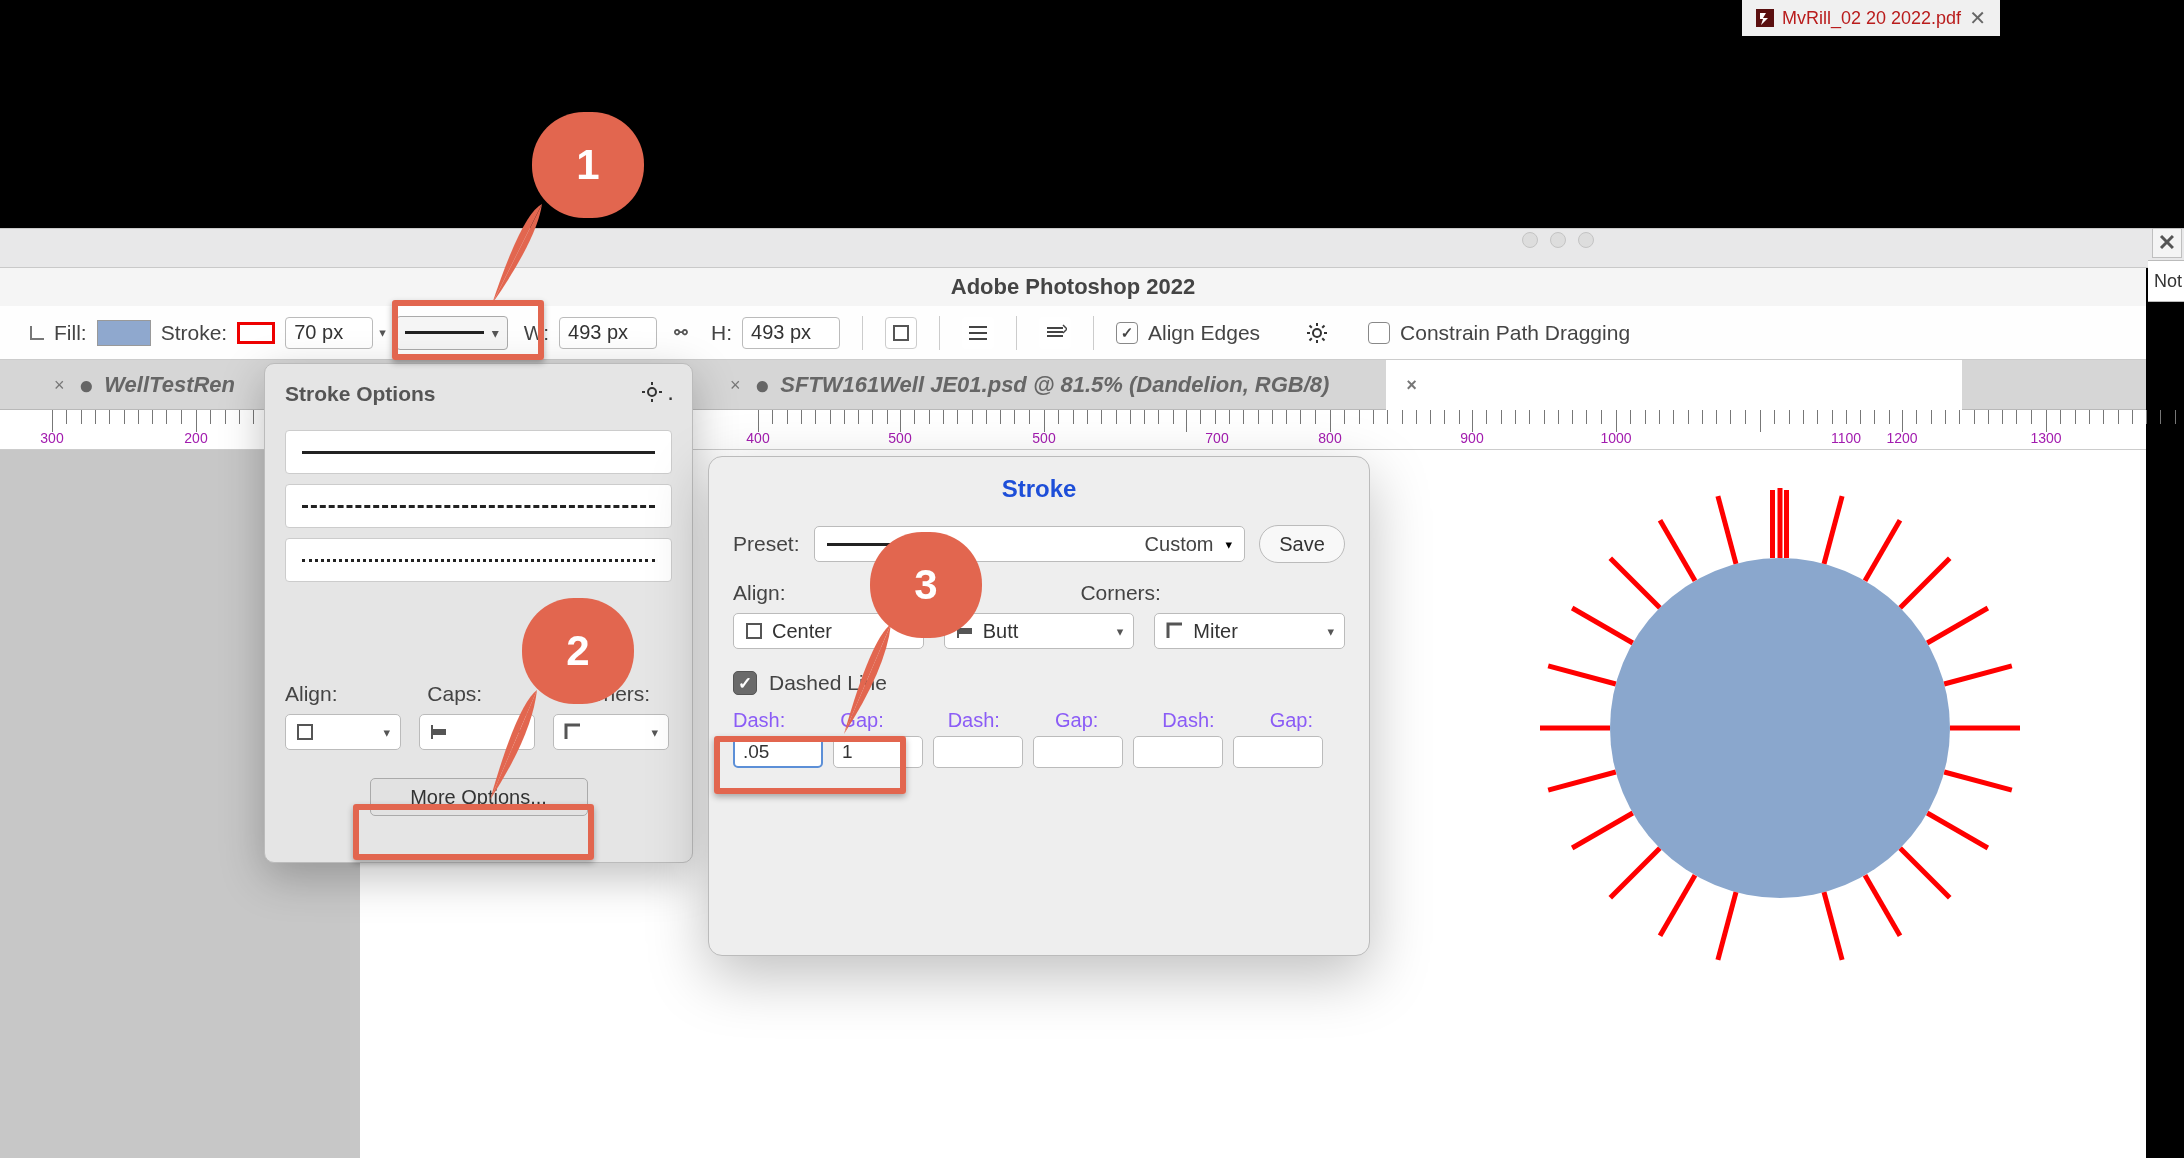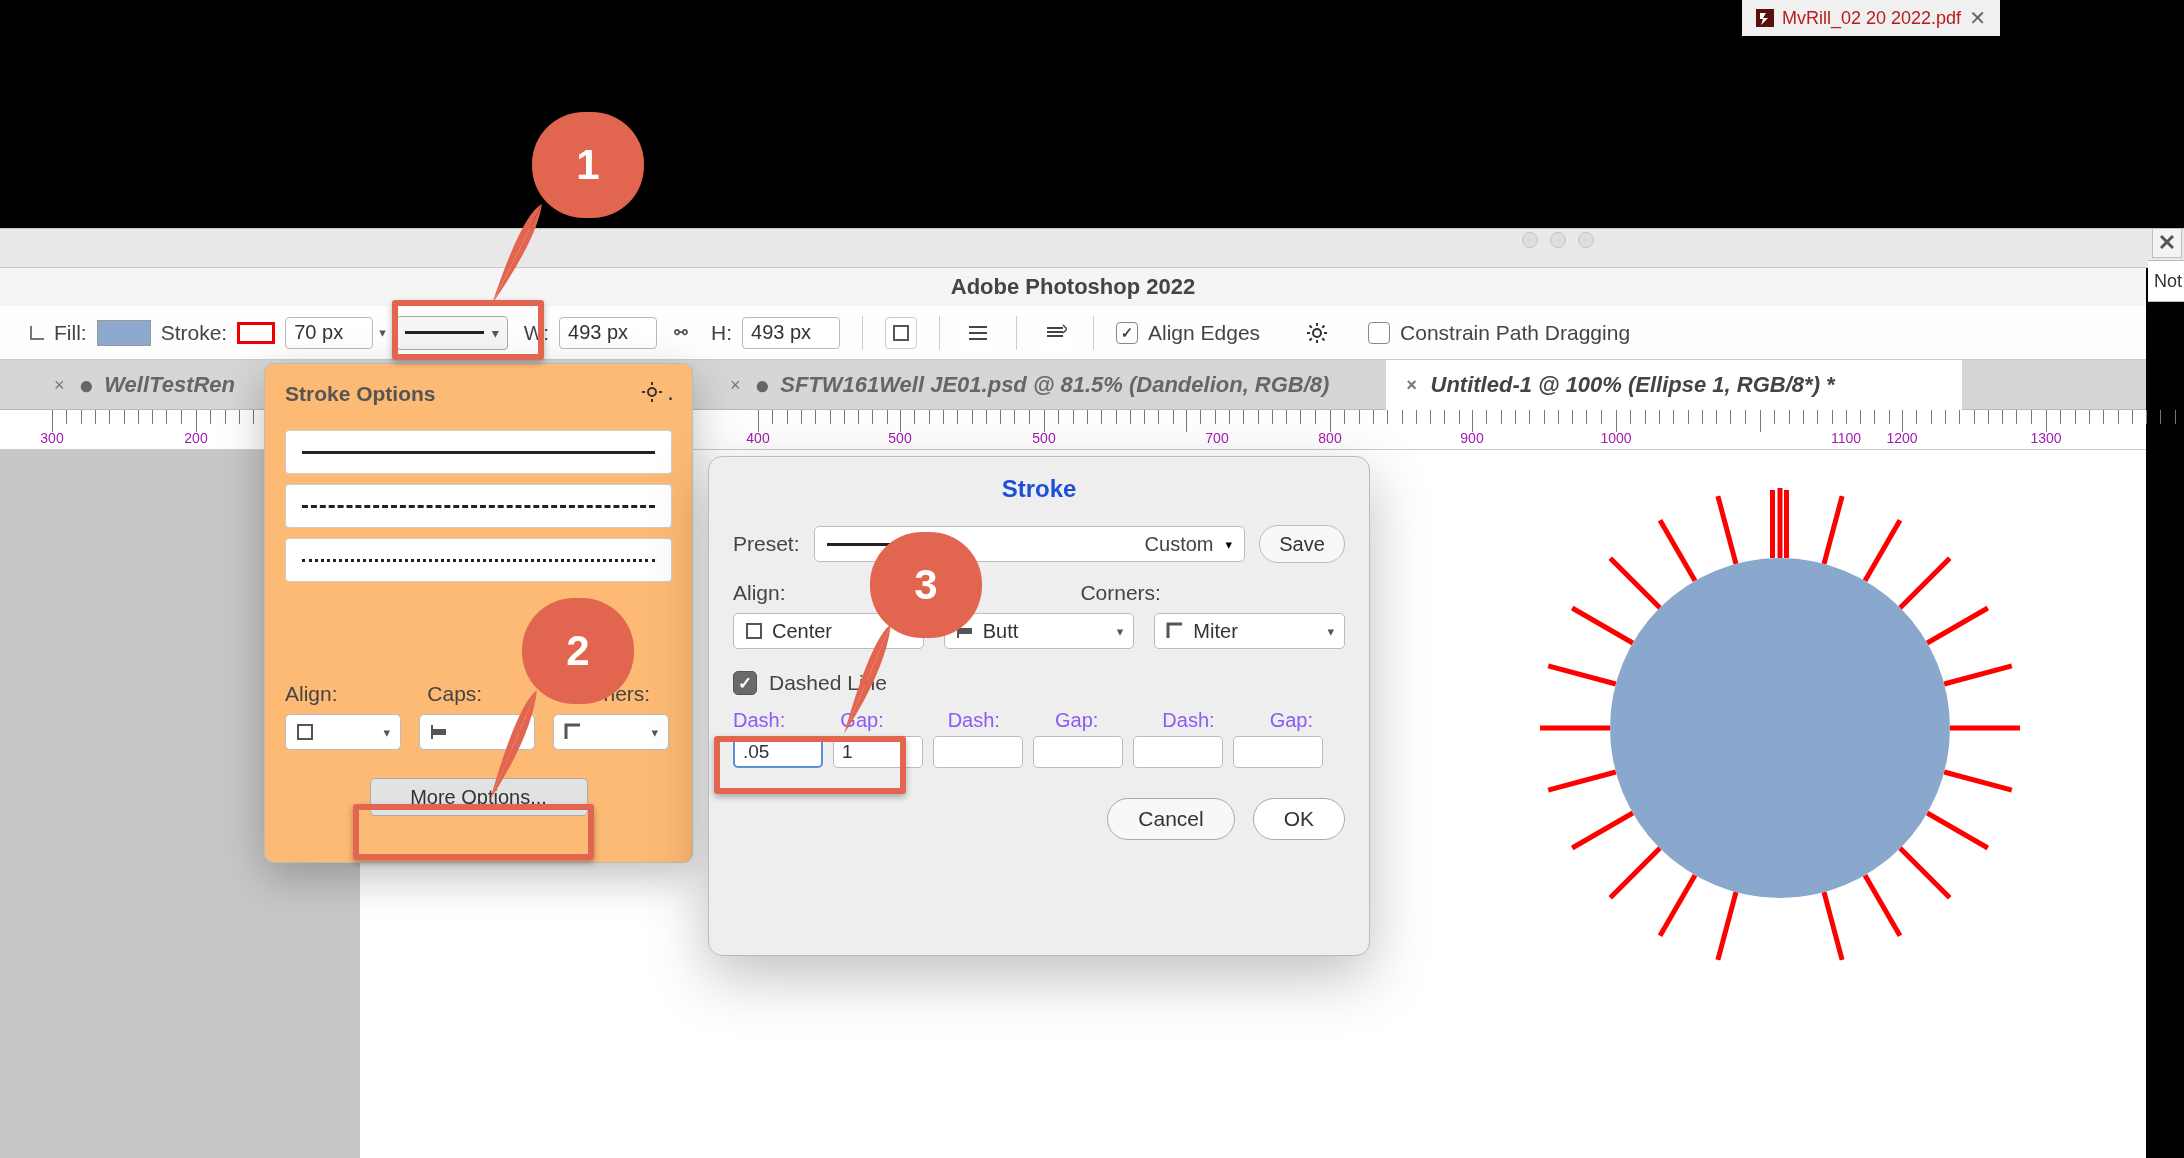--- a/index.html
+++ b/index.html
@@ -42,21 +42,21 @@
   .rl { position:absolute; top:20px; font-size:14px; color:#a21caf; transform:translateX(-50%);}
   
   .canvas-area { position:absolute; top:450px; left:0; right:38px; bottom:0; background:#c7c7c7;}
   .doc-canvas { position:absolute; top:0; left:360px; right:0; bottom:0; background:#fff;}
   .sun { position:absolute; top:58px; left:1200px; width:440px; height:440px; }
   .sun-circle { position:absolute; inset:50px; border-radius:50%; background:#8aa7cd;}
   .ray { position:absolute; top:50%; left:50%; width:5px; height:70px; background:#f00; transform-origin: center -170px; }
   .raydbl { position:absolute; top:50%; left:50%; width:5px; height:68px; background:#f00;}
   
   
-  .popover1 { position:absolute; top:363px; left:264px; width:429px; height:500px; background:#fdba74; border:1px solid #bbb; border-radius:10px; box-shadow:0 14px 44px rgba(0,0,0,.25); padding:18px 20px;}
+  .popover1 { position:absolute; top:363px; left:264px; width:429px; height:500px; background:#e5e5e5; border:1px solid #bbb; border-radius:10px; box-shadow:0 14px 44px rgba(0,0,0,.25); padding:18px 20px;}
   .popover1 .title { font-size:21px; color:#555; font-weight:600;}
   .popover1 .gear { position:absolute; top:14px; right:18px; display:flex; align-items:center; gap:4px; color:#333;}
   .stroke-sample { height:44px; margin-top:24px; background:#fff; border:1px solid #ccc; border-radius:4px; display:flex; align-items:center; padding:0 16px;}
   .samp-solid { flex:1; height:3px; background:#222;}
   .samp-dash { flex:1; height:0; border-top:3px dashed #222;}
   .samp-dot { flex:1; height:0; border-top:3px dotted #222;}
   .popover1 .row-lbls { display:flex; margin-top:100px; gap:40px;}
   .popover1 .row-lbls span { font-size:21px; color:#444; width:124px;}
   .popover1 .row-dds { display:flex; margin-top:8px; gap:18px;}
   .mini-dd { width:116px; height:36px; background:#fff; border:1px solid #bbb; border-radius:5px; display:flex; align-items:center; justify-content:space-between; padding:0 10px;}
@@ -187,21 +187,20 @@
     <span class="dot">●</span>
     <span style="font-style:italic;font-weight:700;">WellTestRen</span>
   </div>
   <div class="dtab" style="left:710px;">
     <span class="x">×</span>
     <span class="dot">●</span>
     <span style="font-style:italic;font-weight:700;">SFTW161Well JE01.psd @ 81.5% (Dandelion, RGB/8)</span>
   </div>
   <div class="dtab active" style="left:1386px;width:576px;">
     <span class="x">×</span>
-    <span>Untitled-1 @ 100% (Ellipse 1, RGB/8*) *</span>
   </div>
 </div>
 
 <div class="ruler">
   <div class="ruler-ticks" id="ruler-ticks">
       <div class="rl" style="left: 52px;">300</div>
       <div class="rt major" style="left: 52px;"></div>
       <div class="rt" style="left: 66.3px;"></div>
       <div class="rt" style="left: 80.6px;"></div>
       <div class="rt" style="left: 94.9px;"></div>
@@ -485,28 +484,20 @@
     <span>Gap:</span>
   </div>
   <div class="dashgap-ins">
     <input class="dg-in blue" value=".05" style="">
     <input class="dg-in" value="1" style="">
     <input class="dg-in" style="">
     <input class="dg-in" style="">
     <input class="dg-in" style="">
     <input class="dg-in" style="">
   </div>
-  <div class="dlg-btns">
-    <span class="dlg-btn">
-        <span>Cancel</span>
-      </span>
-    <span class="dlg-btn primary">
-        <span>OK</span>
-      </span>
-  </div>
 </div>
 
 <div class="hl" style="top:300px; left:392px; width:152px; height:60px;"></div>
 <div class="hl" style="top:804px; left:353px; width:241px; height:56px;"></div>
 <div class="hl" style="top:736px; left:714px; width:192px; height:58px;"></div>
 
 <div class="callout" style="top:112px; left:532px;">
   <div class="bubble">
       <span>1</span>
     </div>

